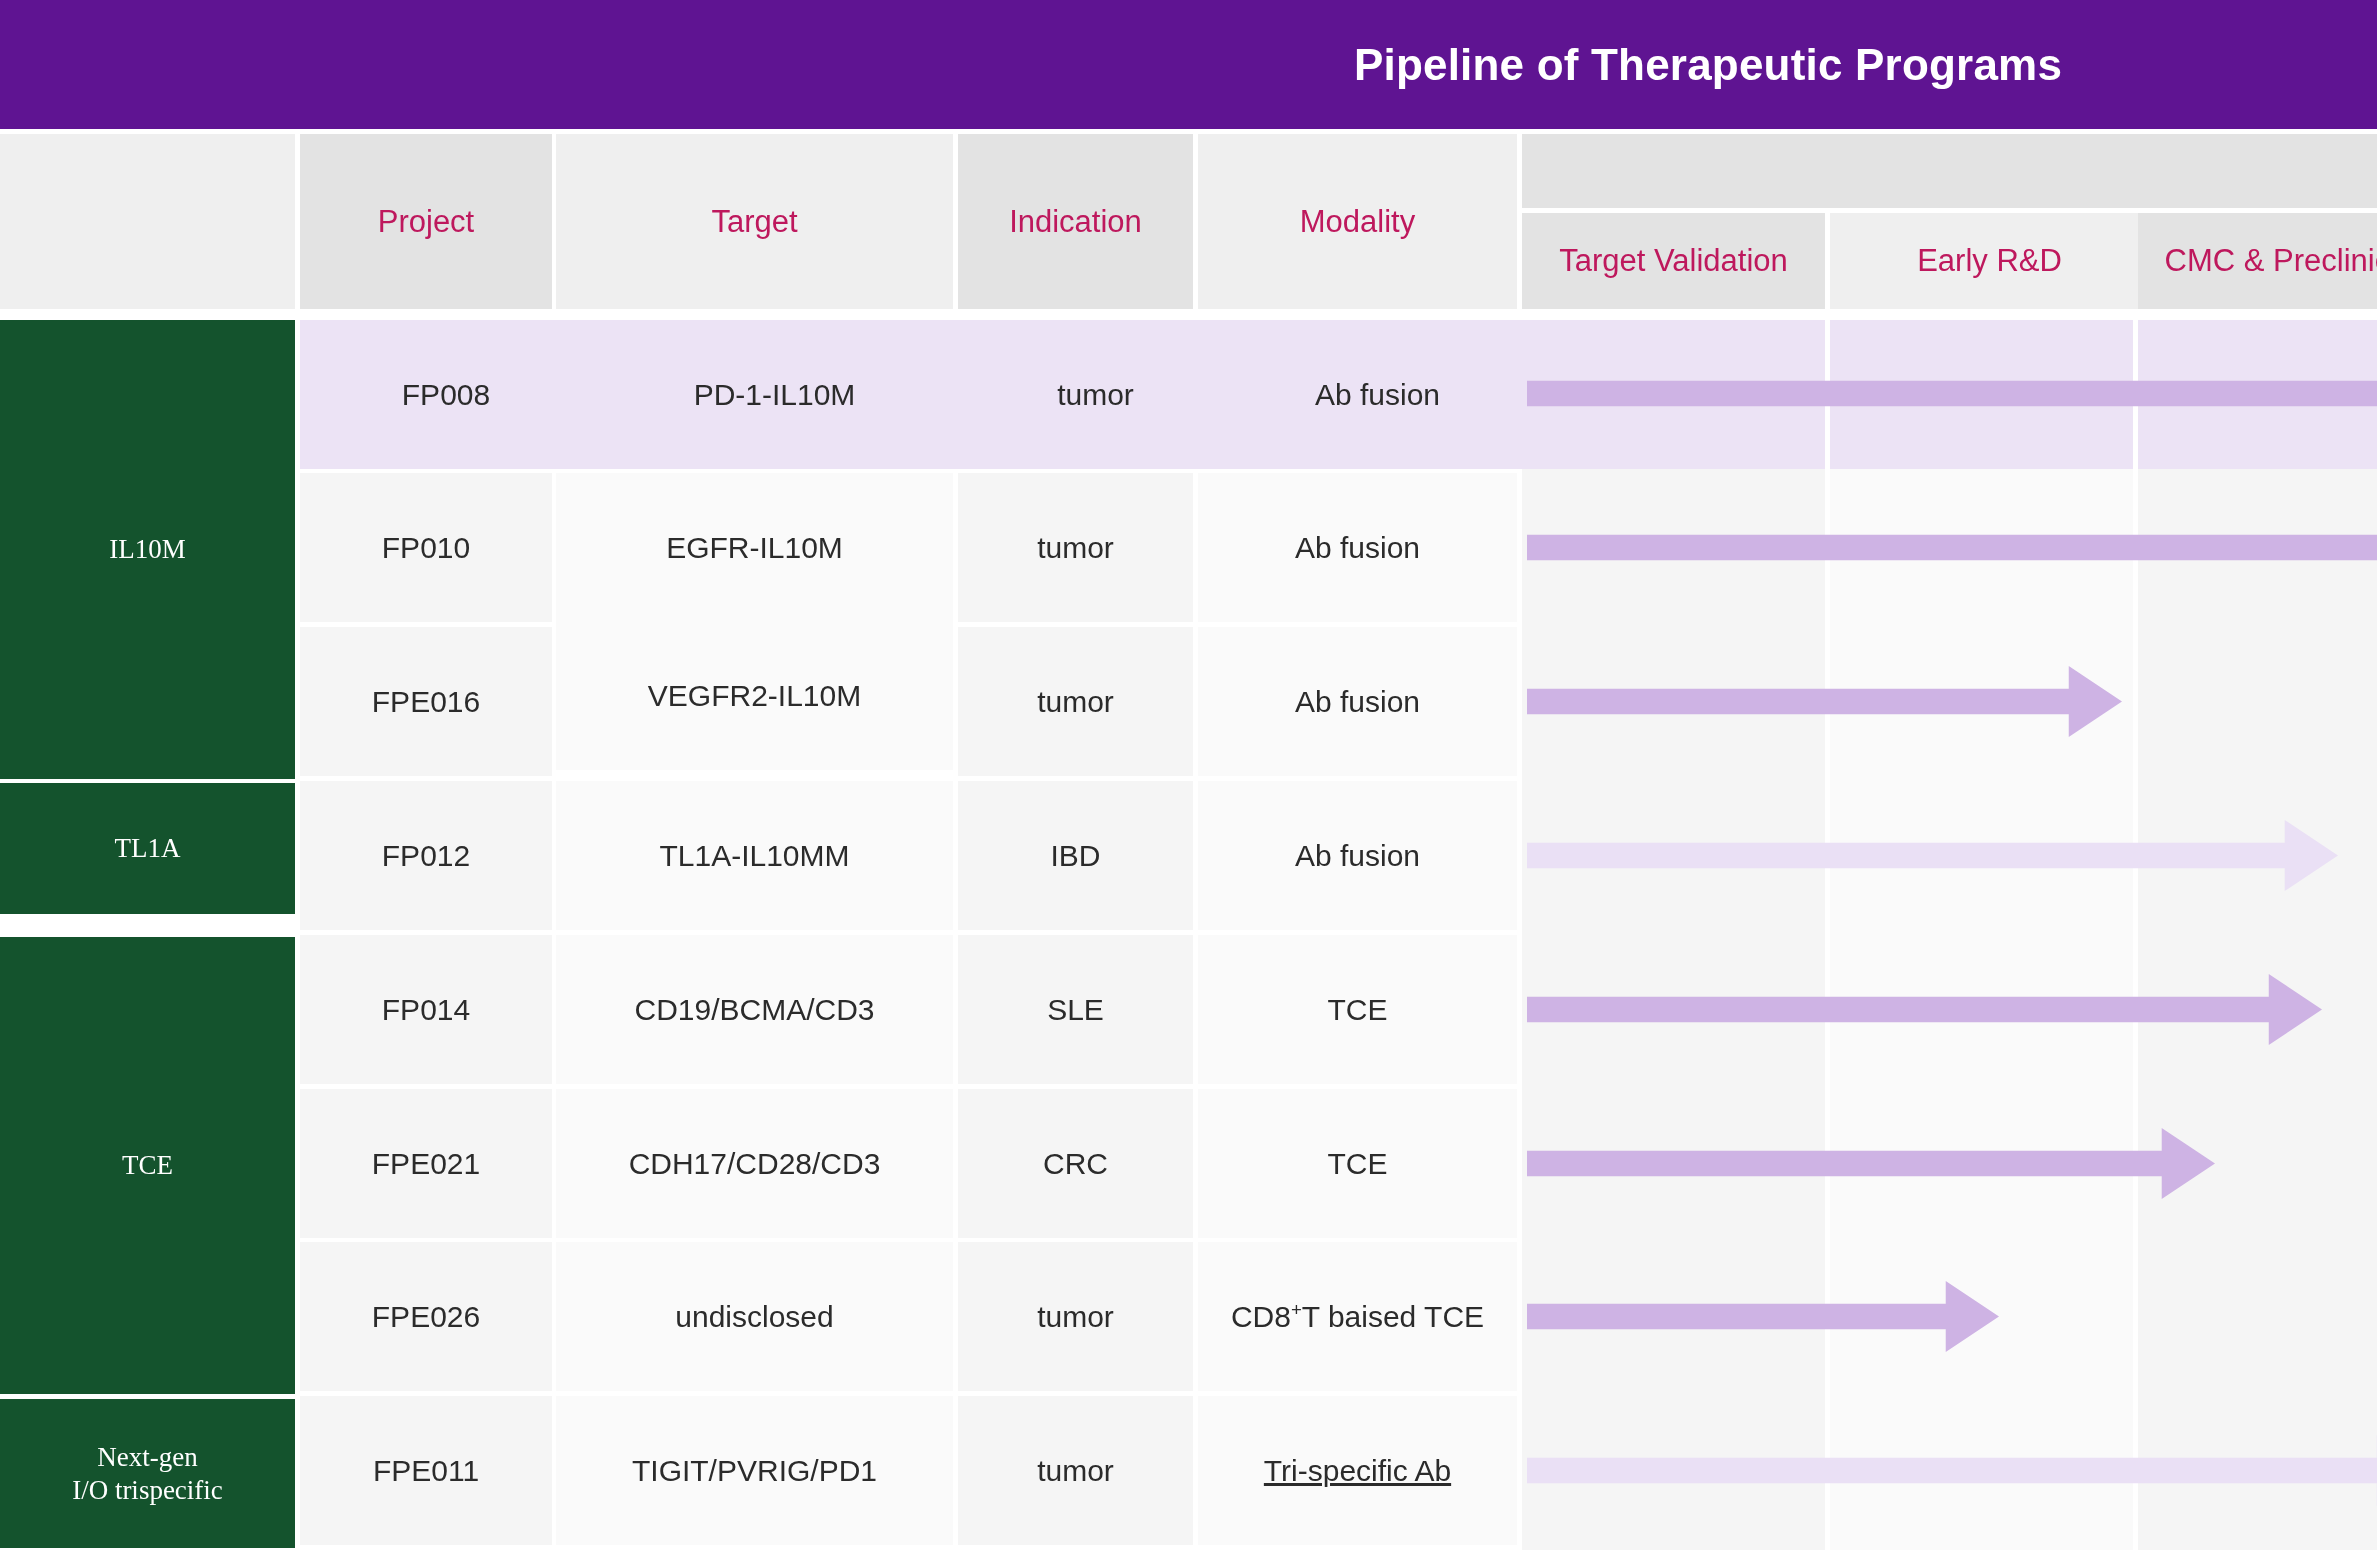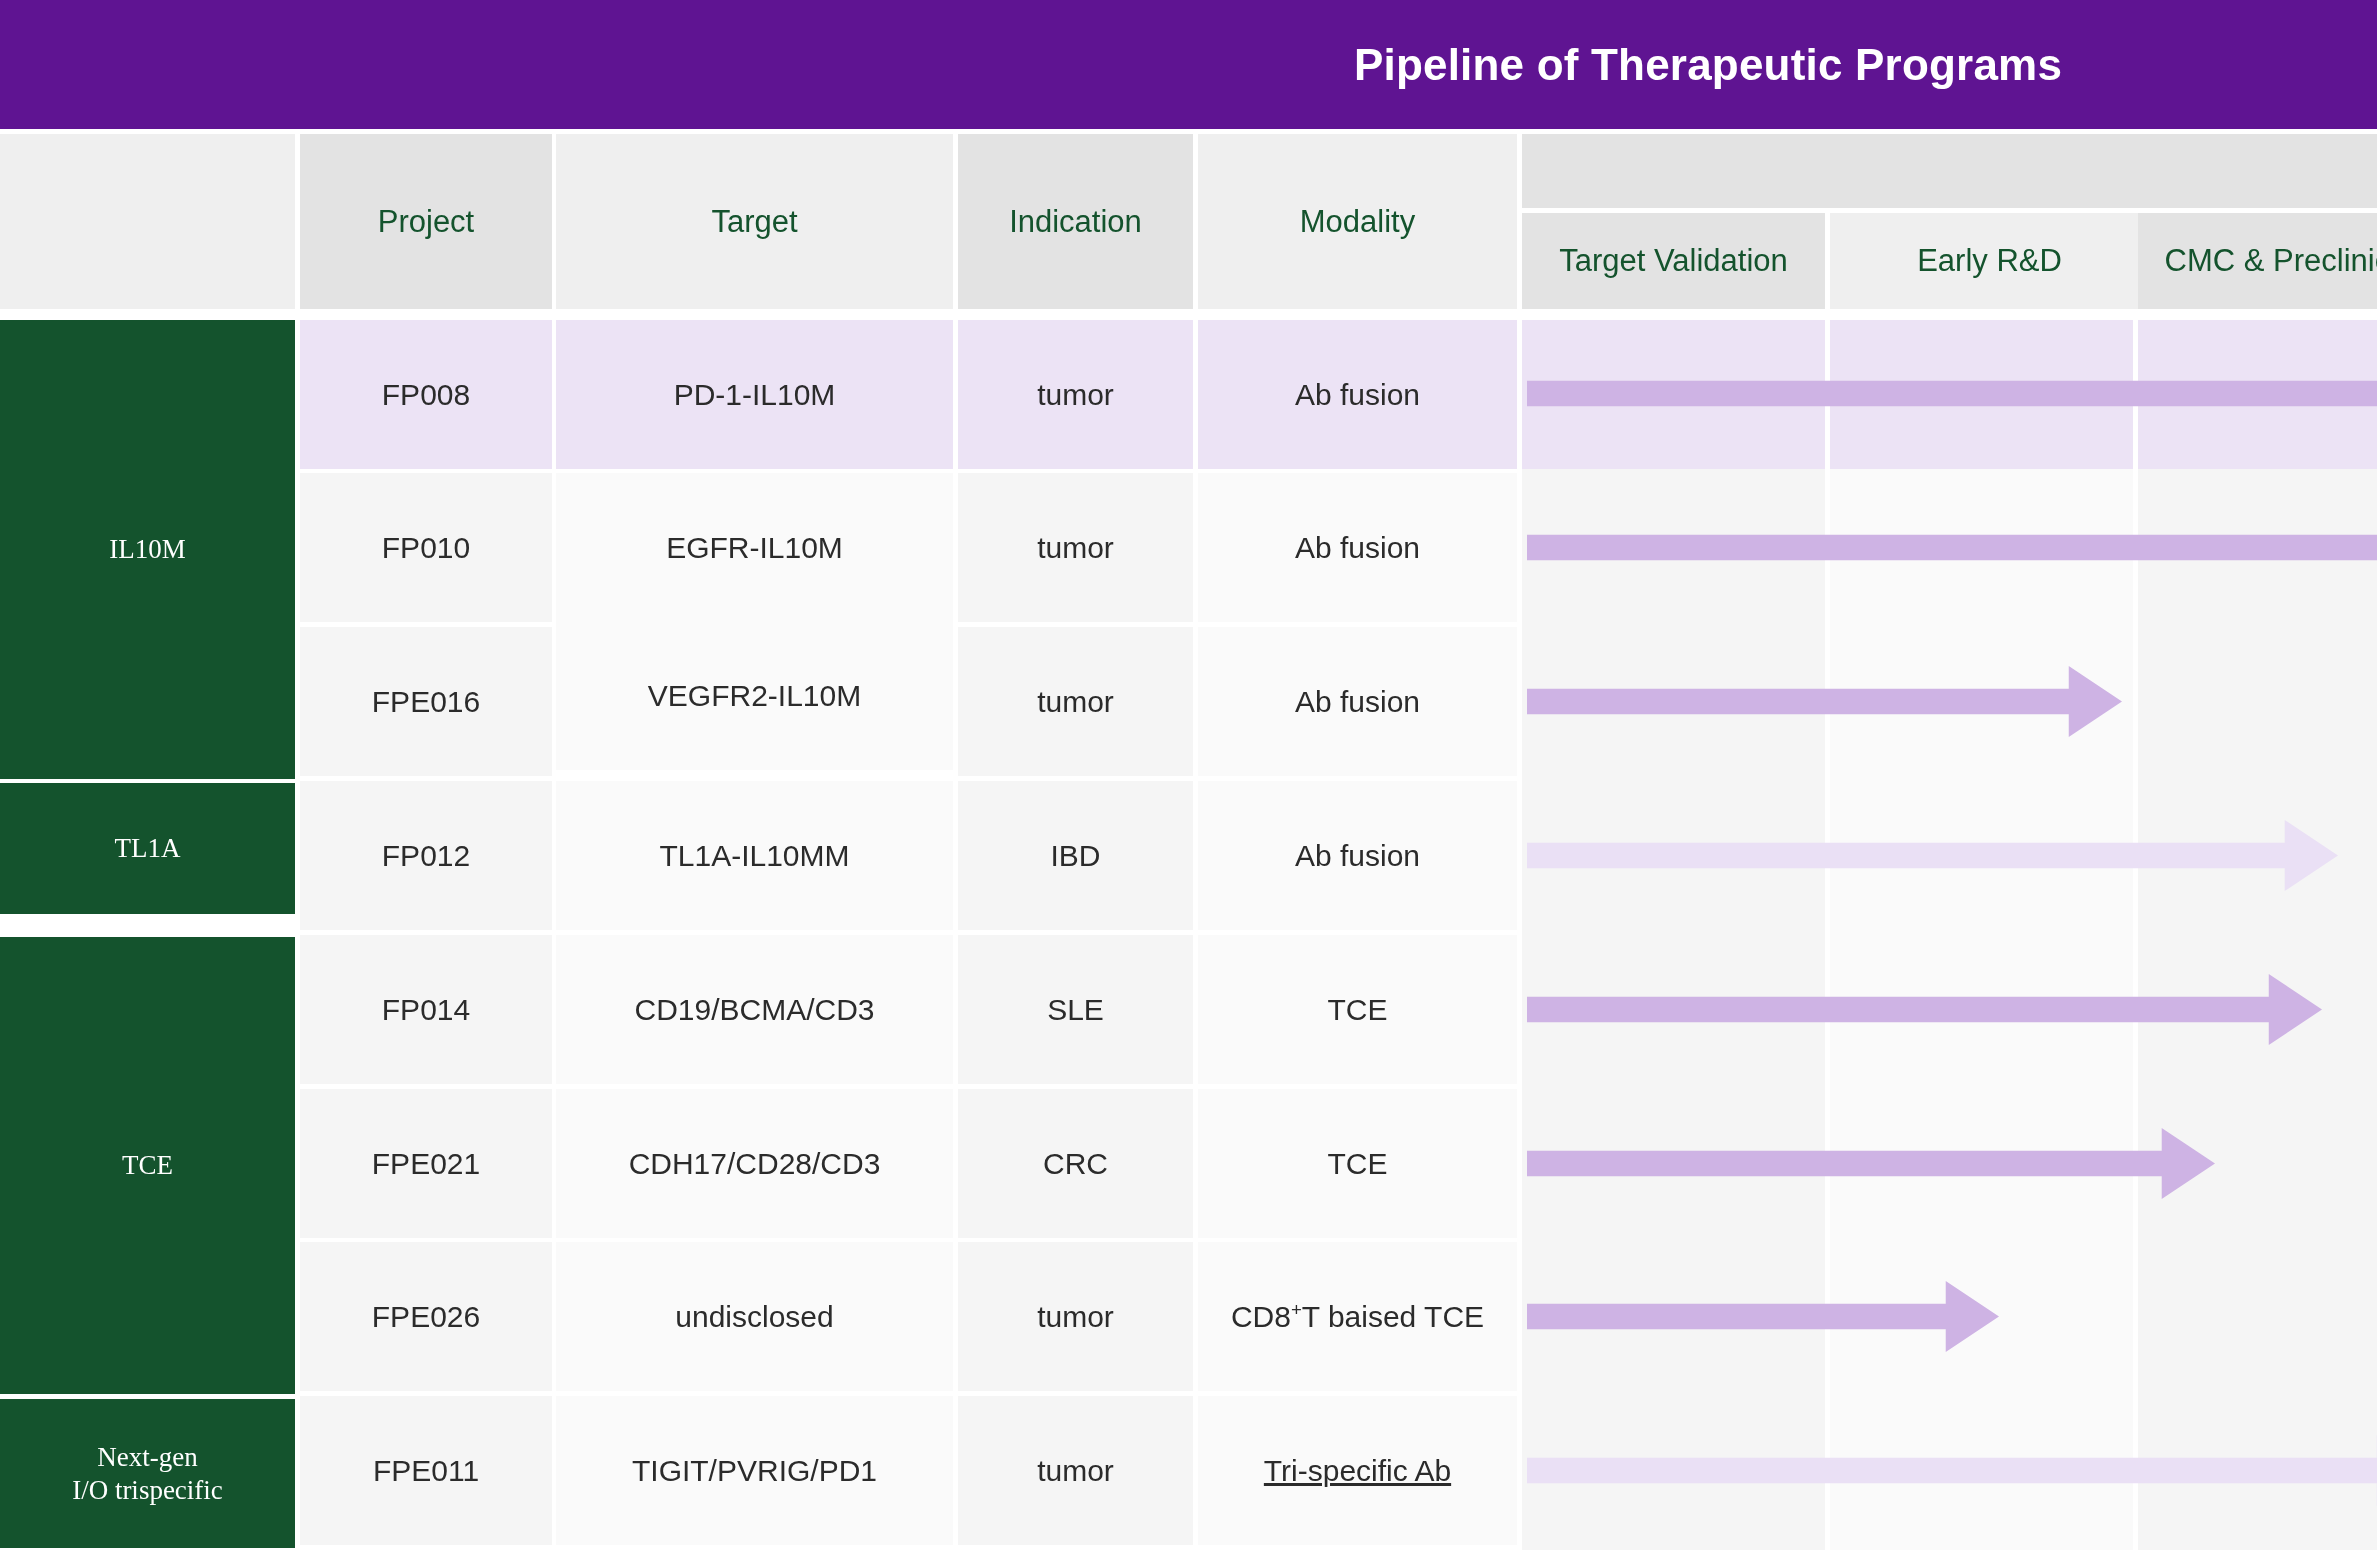--- a/index.html
+++ b/index.html
@@ -23,21 +23,21 @@
   }
   #titlebar .title{
     color:#ffffff;font-size:44px;font-weight:bold;letter-spacing:0.2px;
   }
 
   
   .hcell{
     position:absolute;
     display:flex;align-items:center;justify-content:center;
     text-align:center;
-    color:#14532d;
+    color:#be185d;
     font-size:31px;
     line-height:1.15;
   }
   .hc-dark{background:#e3e3e3;}
   .hc-light{background:#efefef;}
 
   
   .group{
     position:absolute;
     background:#14532d;
@@ -53,21 +53,21 @@
   .cell{
     position:absolute;
     display:flex;align-items:center;justify-content:center;
     text-align:center;
     color:#2b2b2b;
     font-size:30px;
     line-height:1.18;
   }
   .cell-a{background:#f5f5f5;}
   .cell-b{background:#fafafa;}
-  .cell-hi{background:#ece3f5;}
+  .cell-hi{background:#ece3f5;padding-left:20px;}
 
   
   .lane{position:absolute;}
   .lane-a{background:#f5f5f5;}
   .lane-b{background:#fafafa;}
   .lane-hi{background:#ece3f5;}
 
   
   .arrow{position:absolute;}
   .arrow svg{display:block;width:100%;height:100%;}

